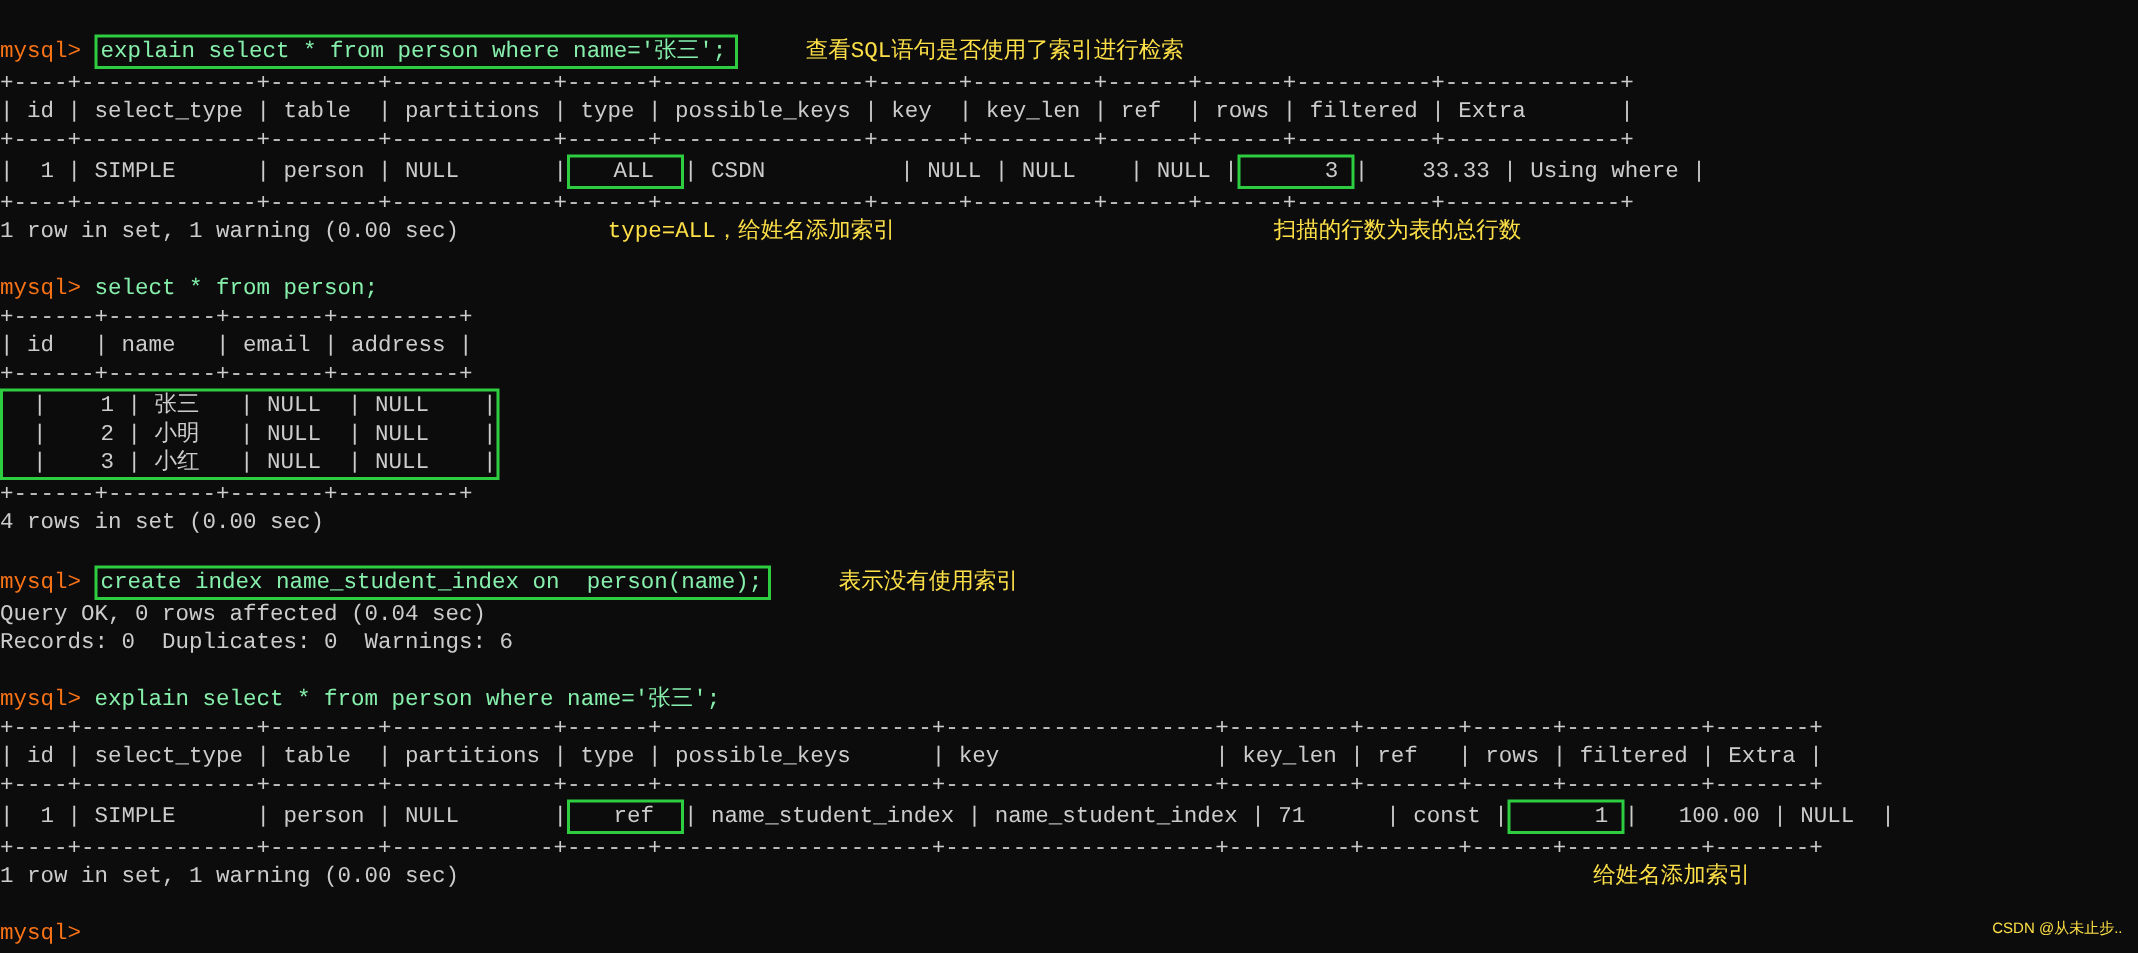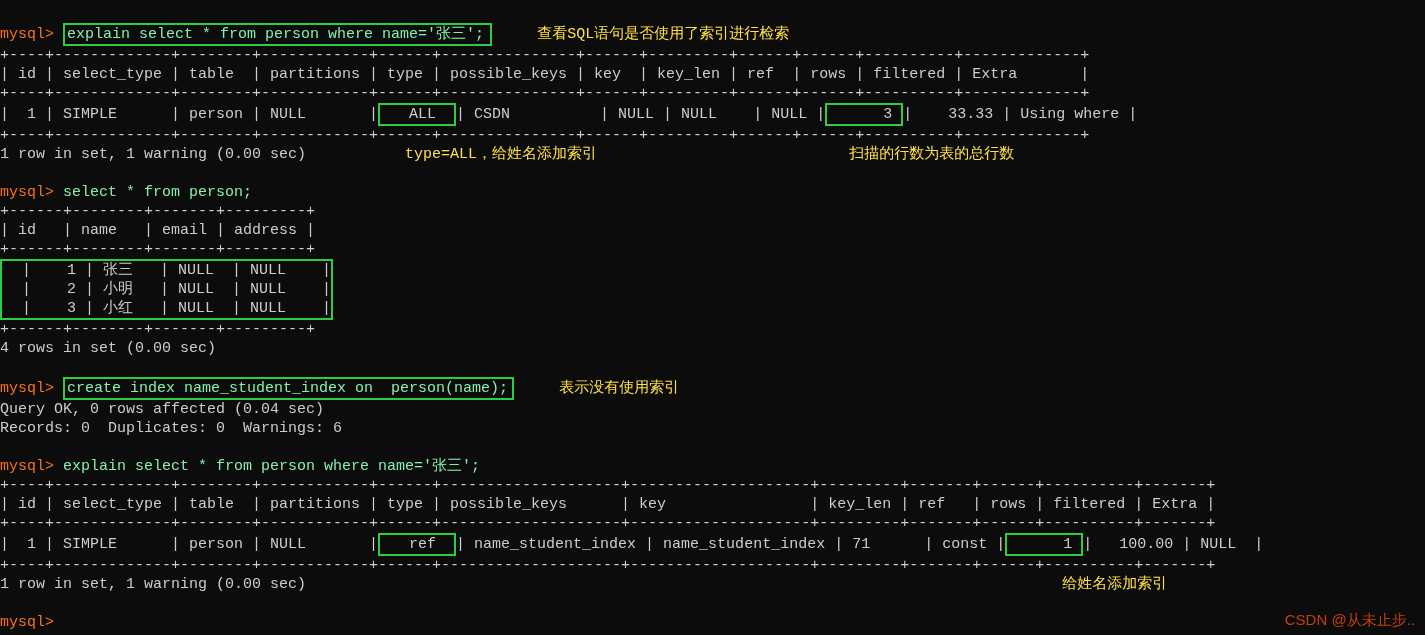--- a/index.html
+++ b/index.html
@@ -1,21 +1,21 @@
 <!DOCTYPE html>
 <html><head>
 <meta charset="utf-8">
 <style>
   html,body{margin:0;padding:0;background:#0c0c0c;color:#ccc;font-family:"Consolas","Courier New",monospace;font-size:15px;line-height:19px;width:1425px;height:635px;overflow:hidden;}
   .term{white-space:pre;position:relative;padding-top:4px;}
   .prompt{color:#f97316;}
   .sql{color:#86efac;}
   .anno{color:#fde047;}
   .box{border:2px solid #2ecc40;display:inline-block;box-sizing:border-box;padding-left:20px;}
-  .watermark{position:absolute;right:10px;bottom:6px;color:#c2410c;font-family:"Microsoft YaHei",sans-serif;font-size:15px;}
+  .watermark{position:absolute;right:10px;bottom:6px;color:#fde047;font-family:"Microsoft YaHei",sans-serif;font-size:10px;}
   span{letter-spacing:0;}
 </style>
 </head>
 <body>
 
 <div class="term">
 <span class="prompt">mysql&gt;</span> <span class="box" style="padding:0 6px 0 2px;"><span class="sql">explain select * from person where name='张三';</span></span>     <span class="anno">查看SQL语句是否使用了索引进行检索</span>
 <span>+----+-------------+--------+------------+------+---------------+------+---------+------+------+----------+-------------+</span>
 <span>| id | select_type | table  | partitions | type | possible_keys | key  | key_len | ref  | rows | filtered | Extra       |</span>
 <span>+----+-------------+--------+------------+------+---------------+------+---------+------+------+----------+-------------+</span>

